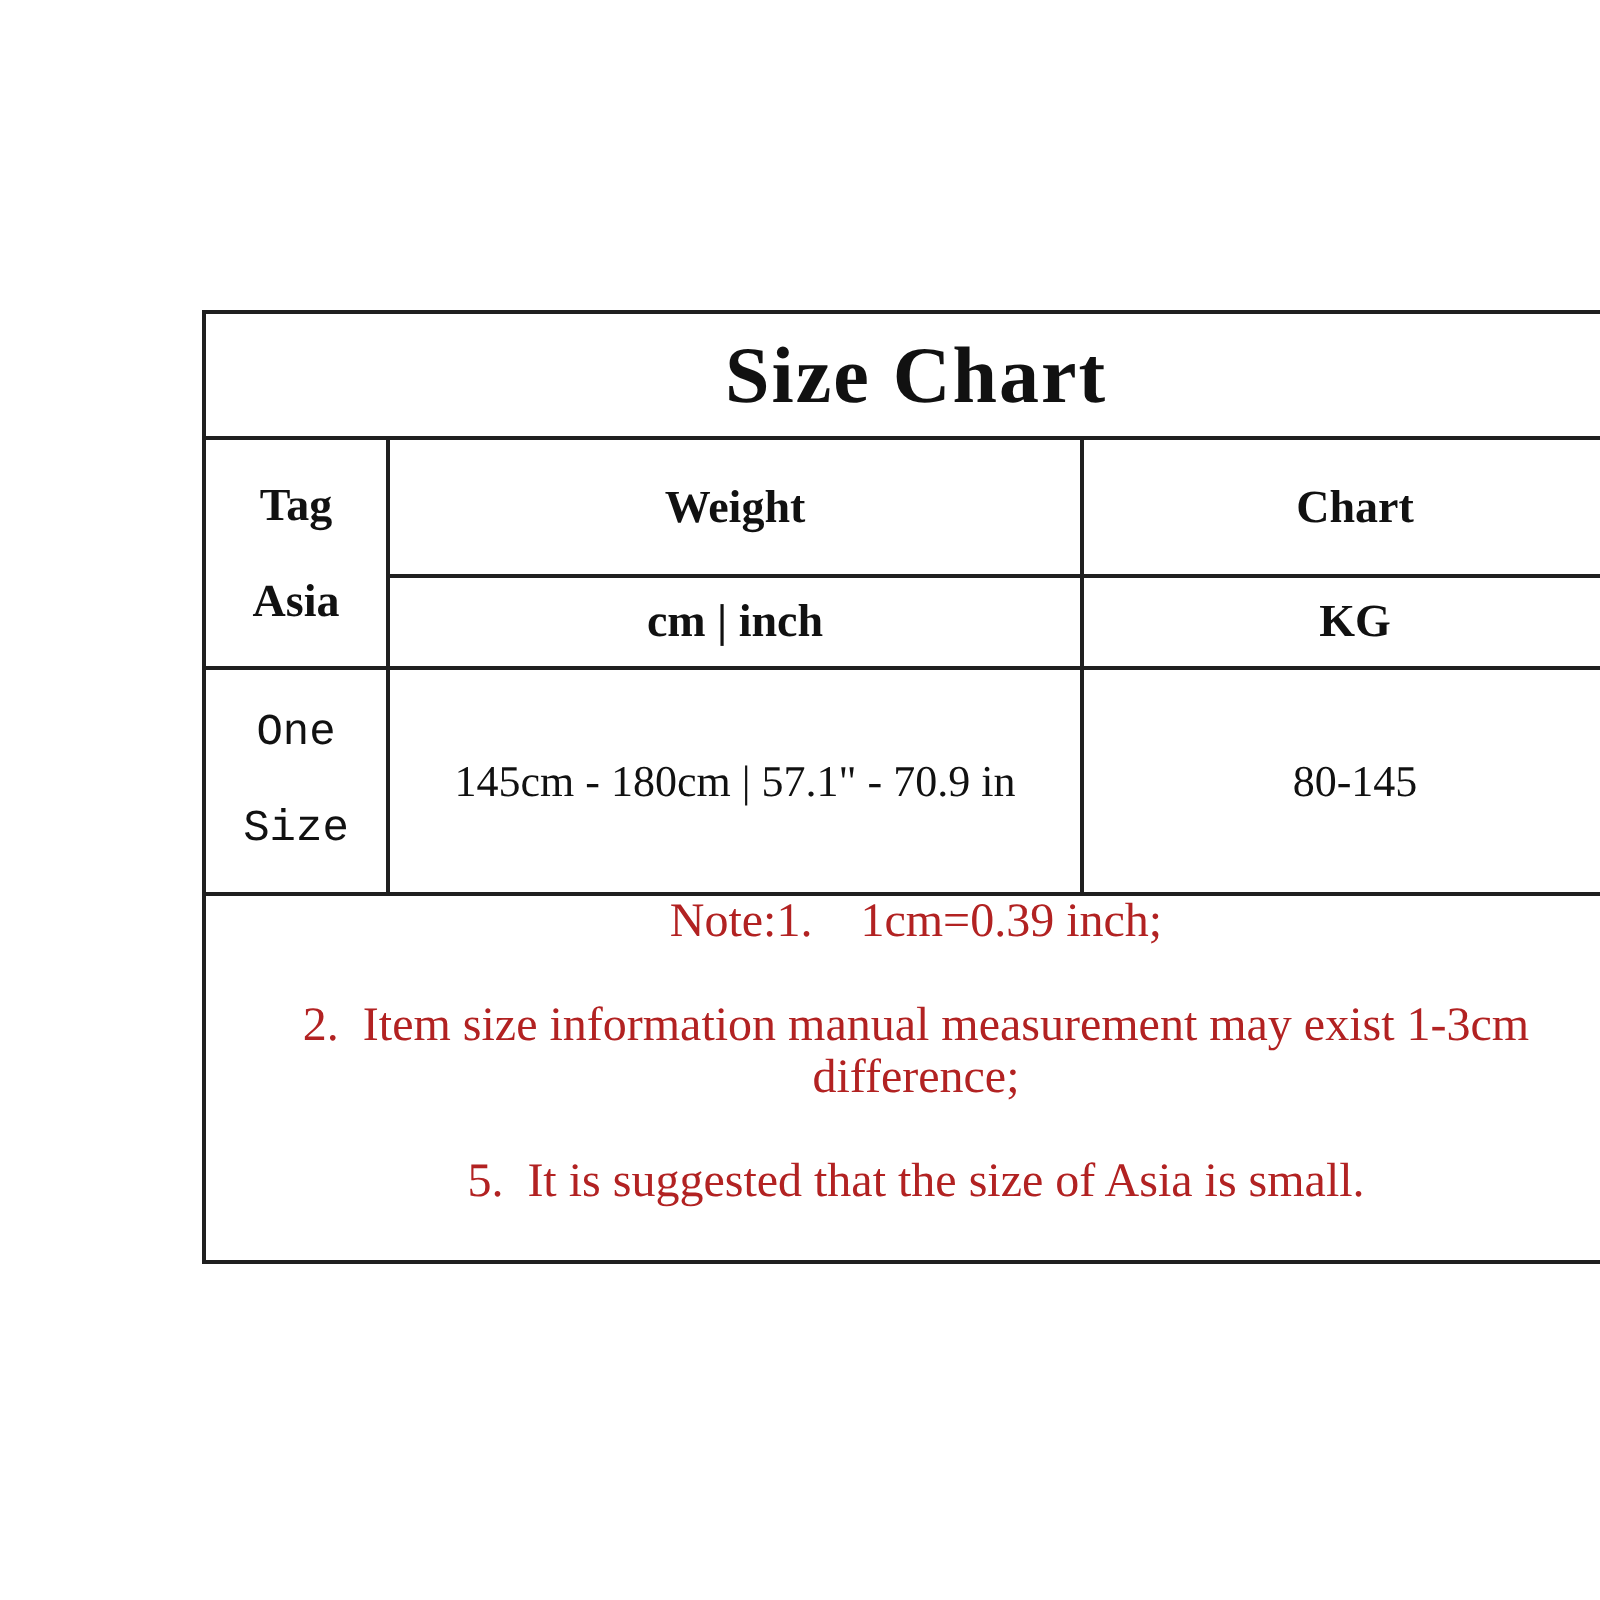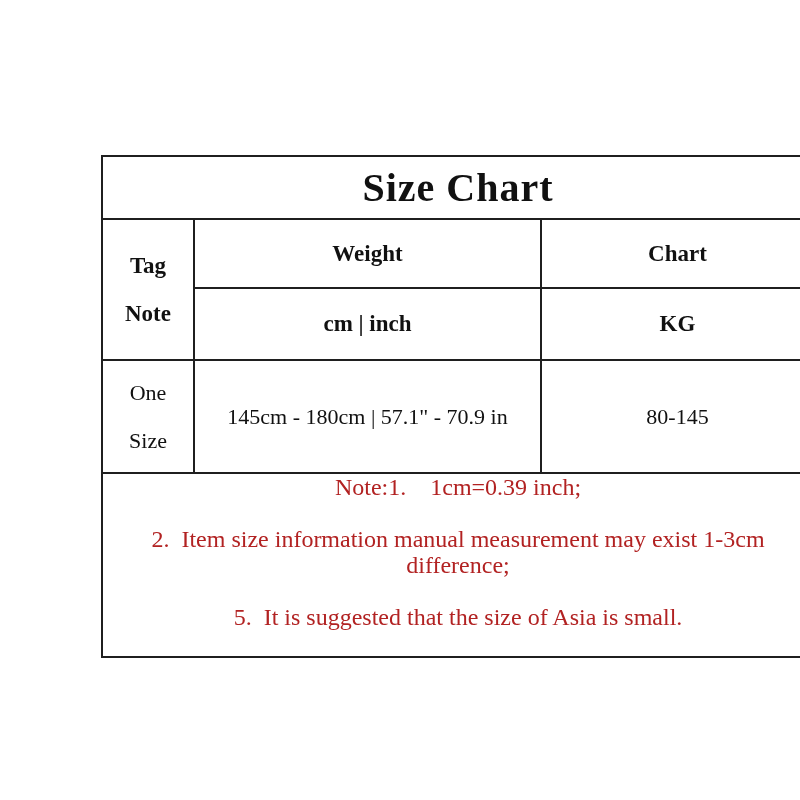--- a/index.html
+++ b/index.html
@@ -44,34 +44,35 @@
     height: 63px;
     font-size: 40px;
     font-weight: bold;
     letter-spacing: 1px;
   }
   td.head {
     font-size: 23px;
     font-weight: bold;
   }
   td.head-row1 { height: 69px; }
-  td.head-row2 { height: 72px; }
+  td.head-row2 { height: 46px; }
   td.corner-cell {
     font-size: 23px;
     font-weight: bold;
     white-space: pre-line;
     line-height: 2.05;
   }
   tr.data-row td {
     height: 113px;
     font-size: 22px;
   }
   td.size-name-cell {
     white-space: pre-line;
     line-height: 2.15;
+    font-family: Liberation Mono, monospace;
   }
   td.notes-cell {
     height: 183px;
     text-align: left;
     vertical-align: top;
     padding: 23px 10px 0 9px;
   }
   p.note {
     margin: 0 0 26px 0;
     font-size: 24px;
@@ -89,21 +90,21 @@
       <col style="width:92px">
       <col style="width:347px">
       <col style="width:273px">
     </colgroup>
     <tbody>
       <tr>
         <td colspan="3" class="title-cell">Size Chart</td>
       </tr>
       <tr>
         <td rowspan="2" class="corner-cell">Tag
-Note</td>
+Asia</td>
         <td class="head head-row1">Weight</td>
         <td class="head head-row1">Chart</td>
       </tr>
       <tr>
         <td class="head head-row2">cm | inch</td>
         <td class="head head-row2">KG</td>
       </tr>
       <tr class="data-row">
         <td class="size-name-cell">One
 Size</td>

